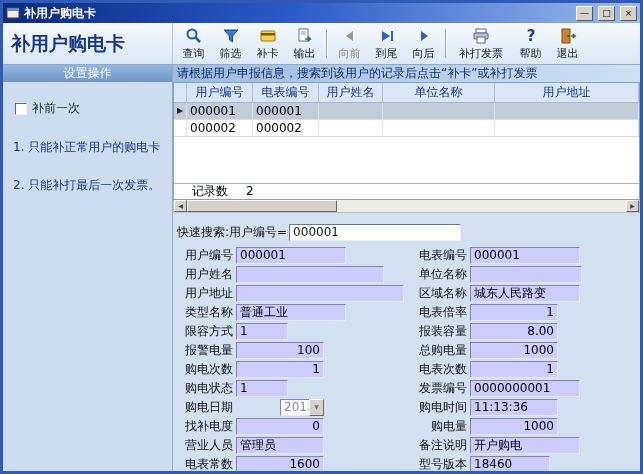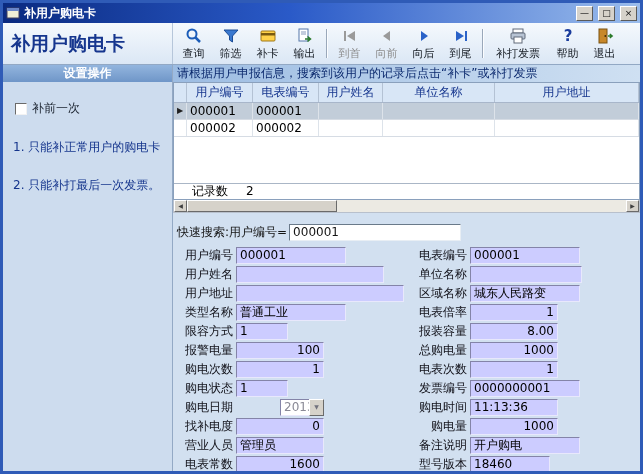--- a/index.html
+++ b/index.html
@@ -23,21 +23,21 @@
   .tool-button.disabled { color: #8c8c8c; }
   .tool-button svg { display: block; }
   .tsep { width: 2px; margin: 5px 3px; border-left: 1px solid #9aa8ba; border-right: 1px solid #fbfdff; }
   .btn-label { white-space: nowrap; }
 
   
   .content { flex: 1; display: flex; min-height: 0; }
 
   
   .sidebar { width: 170px; flex: 0 0 170px; background: #cddcee; border-right: 1px solid #93a9c5; display: flex; flex-direction: column; }
-  .sidebar-header { flex: 0 0 17px; height: 17px; background: linear-gradient(to bottom, #93b5de, #6f96c8); color: #ffffff; text-align: center; line-height: 17px; font-size: 12px; font-weight: bold; }
+  .sidebar-header { flex: 0 0 17px; height: 17px; background: linear-gradient(to bottom, #93b5de, #6f96c8); color: #ffffff; text-align: center; line-height: 17px; font-size: 12px; }
   .checkbox-row { margin: 18px 0 0 12px; display: flex; align-items: center; gap: 5px; color: #18202c; }
   .checkbox { width: 12px; height: 12px; background: #ffffff; border: 1px solid; border-color: #6a6a6a #f2f2f2 #f2f2f2 #6a6a6a; display: inline-block; }
   .side-note { margin: 22px 8px 0 10px; color: #14348c; line-height: 1.35; }
 
   
   .main { flex: 1; display: flex; flex-direction: column; min-width: 0; }
   .infobar { flex: 0 0 17px; height: 17px; background: linear-gradient(to right, #9cbce2, #cfe0f2); color: #0c2a6e; line-height: 17px; padding-left: 4px; white-space: nowrap; overflow: hidden; }
 
   
   .table { flex: 0 0 118px; height: 118px; background: #ffffff; border: 1px solid #8aa0bc; display: flex; flex-direction: column; }
@@ -135,50 +135,41 @@
             </svg>
           </span>
         <span class="btn-label">输出</span>
       </div>
 
       <div class="tsep"></div>
 
       <div class="tool-button disabled">
         <span>
             <svg width="18" height="18">
-              <rect x="3" y="4" width="2" height="10" fill="#9a9a9a"></rect>
-              <path d="M14 4 L6 9 L14 14 z" fill="#9a9a9a"></path>
-            </svg>
-          </span>
-        <span class="btn-label">到首</span>
-      </div>
-      <div class="tool-button disabled">
-        <span>
-            <svg width="18" height="18">
               <path d="M12 4 L5 9 L12 14 z" fill="#9a9a9a"></path>
             </svg>
           </span>
         <span class="btn-label">向前</span>
-      </div>
-      <div class="tool-button">
-        <span>
-            <svg width="18" height="18">
-              <path d="M6 4 L13 9 L6 14 z" fill="#2a62c8"></path>
-            </svg>
-          </span>
-        <span class="btn-label">向后</span>
       </div>
       <div class="tool-button">
         <span>
             <svg width="18" height="18">
               <path d="M4 4 L12 9 L4 14 z" fill="#2a62c8"></path>
               <rect x="13" y="4" width="2" height="10" fill="#2a62c8"></rect>
             </svg>
           </span>
         <span class="btn-label">到尾</span>
+      </div>
+      <div class="tool-button">
+        <span>
+            <svg width="18" height="18">
+              <path d="M6 4 L13 9 L6 14 z" fill="#2a62c8"></path>
+            </svg>
+          </span>
+        <span class="btn-label">向后</span>
       </div>
 
       <div class="tsep"></div>
 
       <div class="tool-button wide">
         <span>
             <svg width="18" height="18">
               <rect x="4" y="2" width="10" height="4" fill="#ffffff" stroke="#606a7a"></rect>
               <rect x="2" y="6" width="14" height="6" rx="1" fill="#b8c4d4" stroke="#606a7a"></rect>
               <rect x="5" y="10" width="8" height="6" fill="#ffffff" stroke="#606a7a"></rect>

